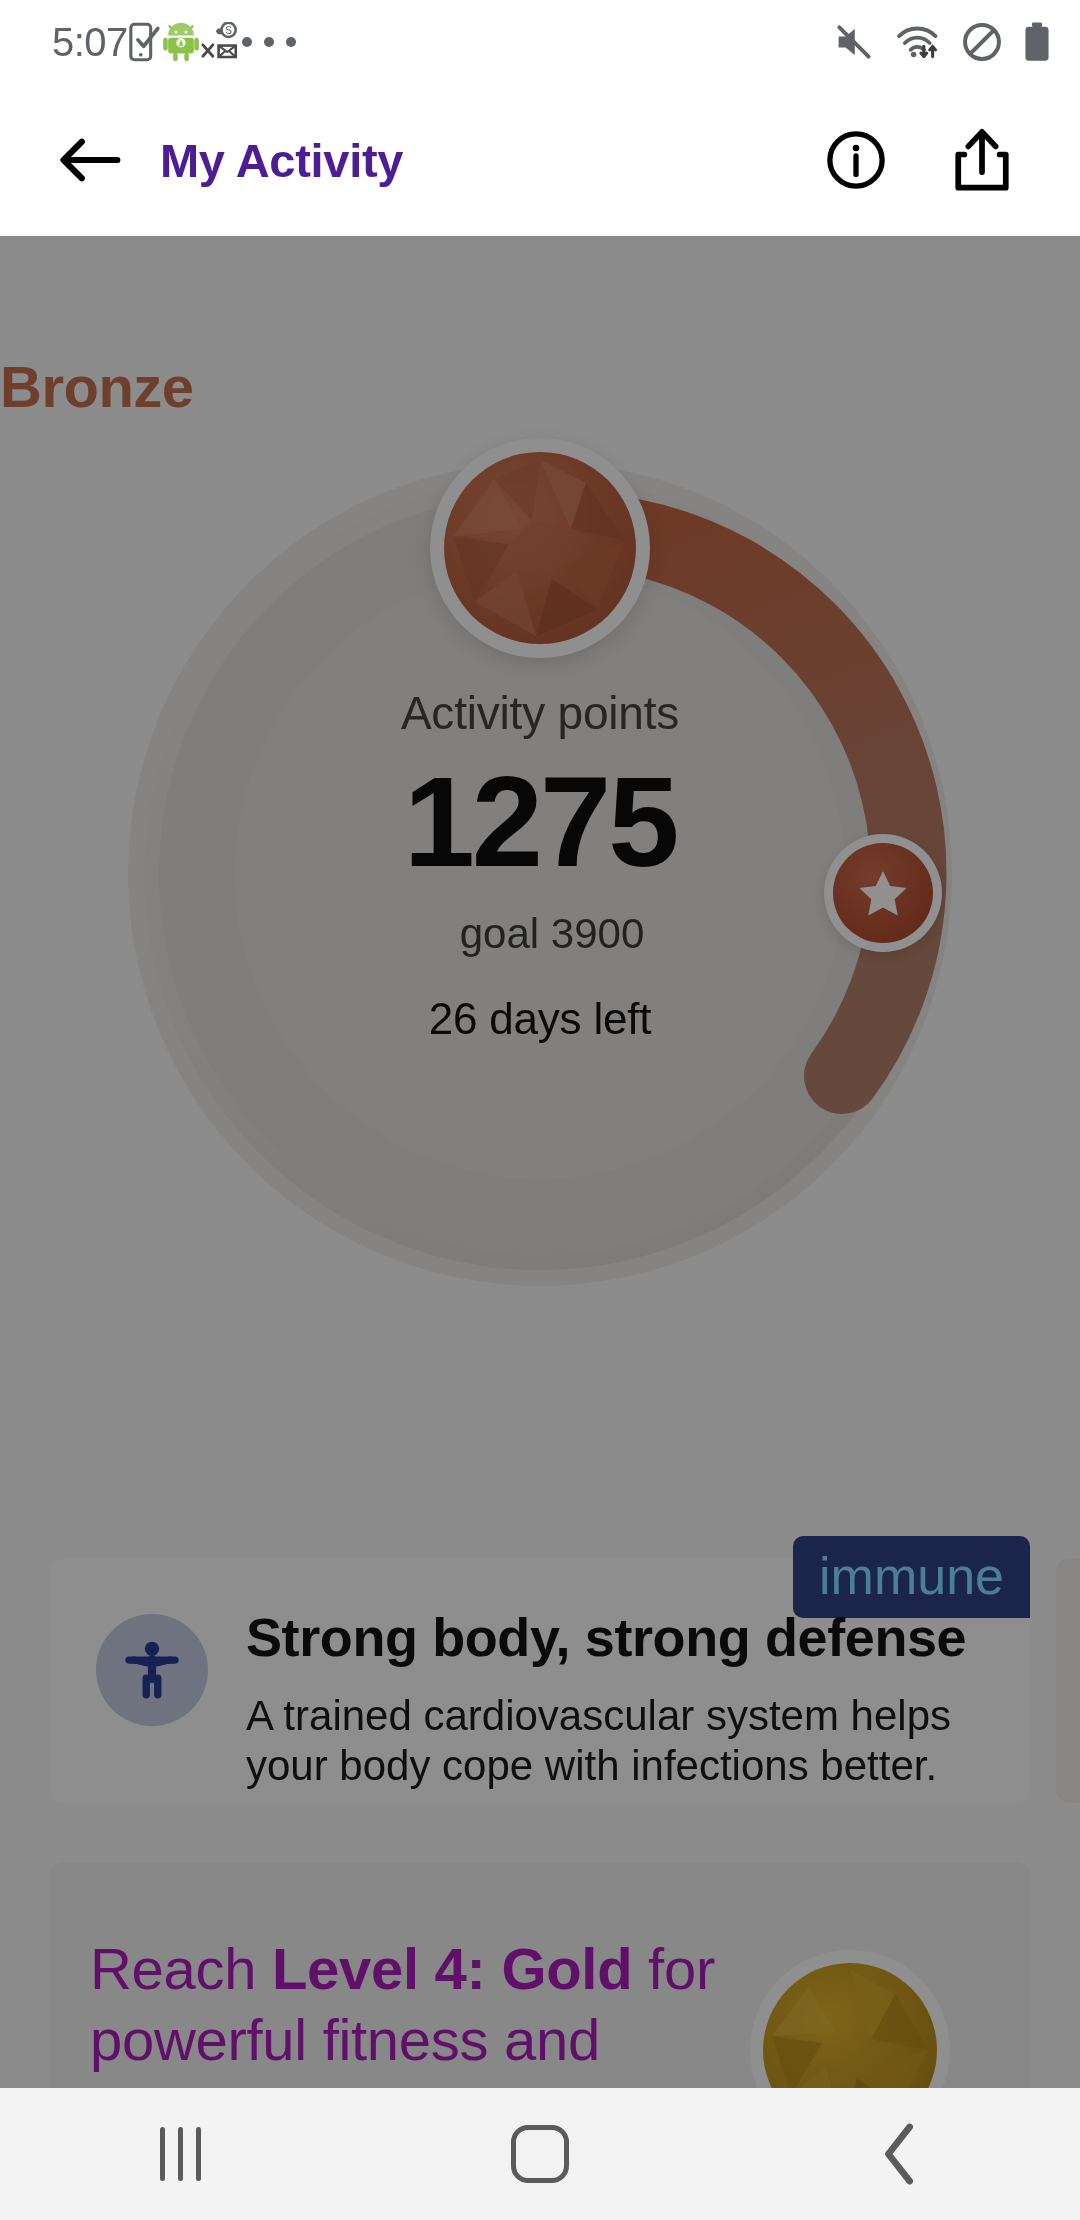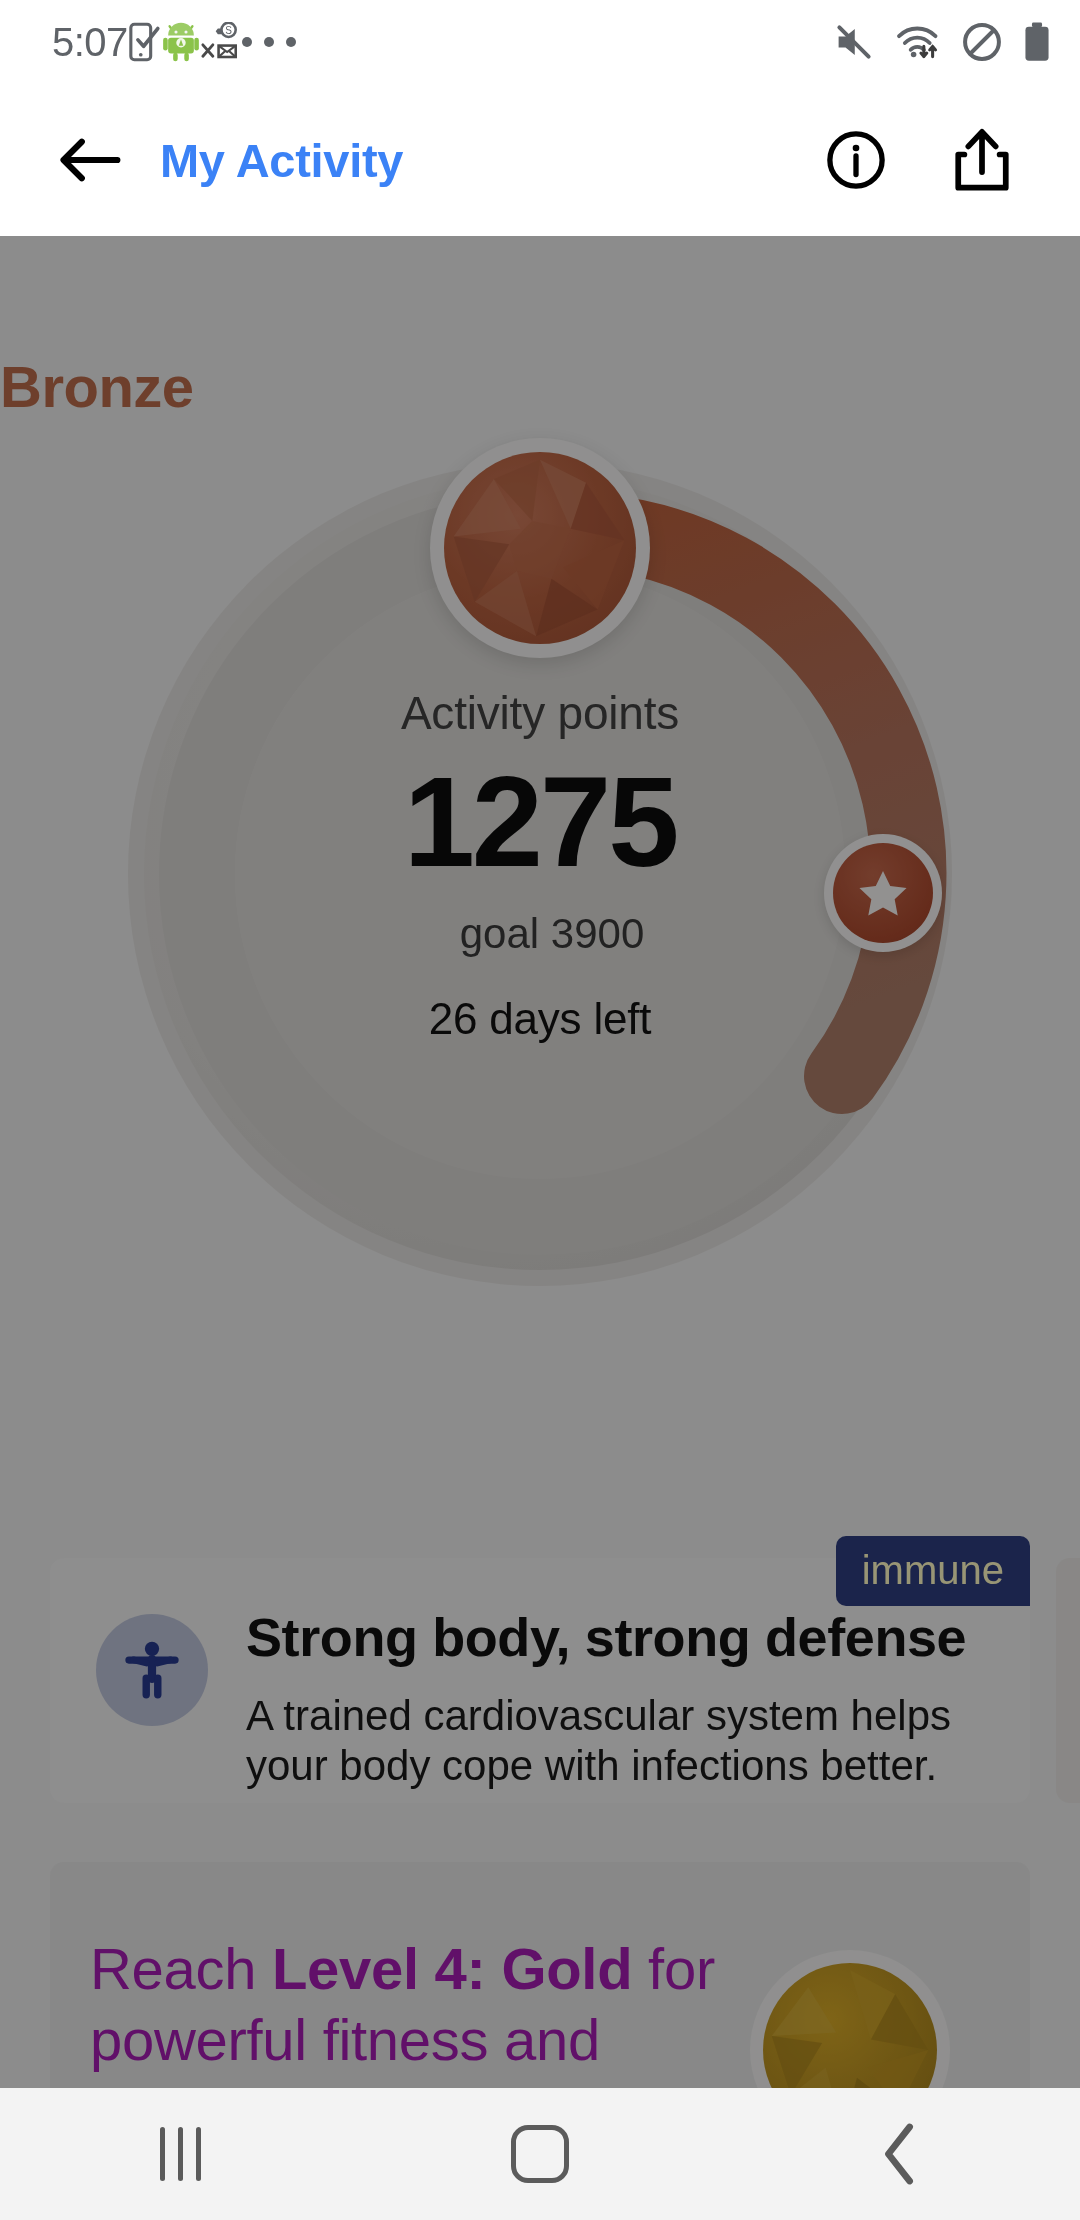--- a/index.html
+++ b/index.html
@@ -23,21 +23,21 @@
   .sb-ico{ display:block; }
 
   
   .app-bar{
     position:absolute; top:84px; left:0; width:1080px; height:152px;
     background:#ffffff; display:flex; align-items:center;
     padding:0 44px 0 44px; z-index:40;
   }
   .ab-back{ width:92px; height:92px; display:flex; align-items:center; justify-content:center; }
   .ab-title{
-    font-size:47px; font-weight:700; color:#3b82f6; letter-spacing:-0.3px;
+    font-size:47px; font-weight:700; color:#4c1d95; letter-spacing:-0.3px;
     margin-left:24px; flex:1;
   }
   .ab-actions{ display:flex; align-items:center; gap:54px; padding-right:18px; }
   .ab-icon-btn{ width:72px; height:72px; display:flex; align-items:center; justify-content:center; }
 
   
   .content-wrap{
     position:absolute; top:236px; left:0; width:1080px; height:1852px;
     background:#e9e9e9; overflow:hidden;
   }
@@ -90,22 +90,22 @@
   .tip-card{
     position:absolute; left:50px; top:0; width:980px; height:245px;
     background:#ededed; border-radius:14px;
   }
   .tip-card-peek{
     position:absolute; left:1056px; top:0; width:120px; height:245px;
     background:#e4e2e0; border-radius:14px;
   }
   .badge{
     position:absolute; right:0px; top:-22px;
-    background:#2e3d7e; color:#fef9c3;
-    font-size:40px; padding:14px 26px 16px 26px;
+    background:#2e3d7e; color:#7dd3fc;
+    font-size:52px; padding:14px 26px 16px 26px;
     border-radius:10px 10px 0 10px;
     line-height:1;
   }
   .tip-icon{
     position:absolute; left:46px; top:56px; width:112px; height:112px;
     border-radius:50%; background:#b9c0d6;
     display:flex; align-items:center; justify-content:center;
   }
   .tip-text{ position:absolute; left:196px; top:48px; width:730px; }
   .tip-title{ font-size:54px; font-weight:700; color:#111; letter-spacing:-0.4px; }

